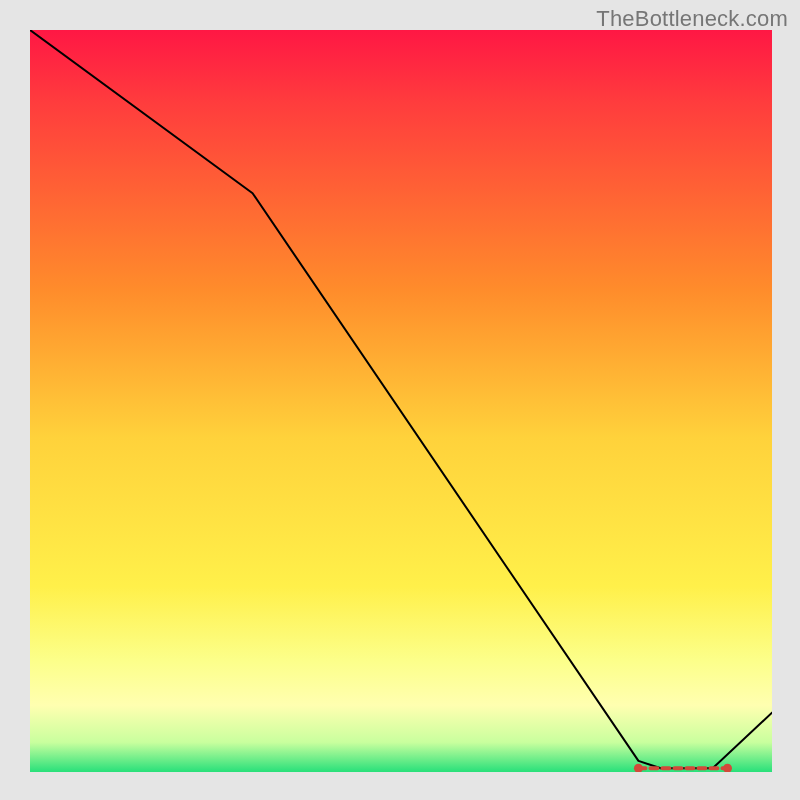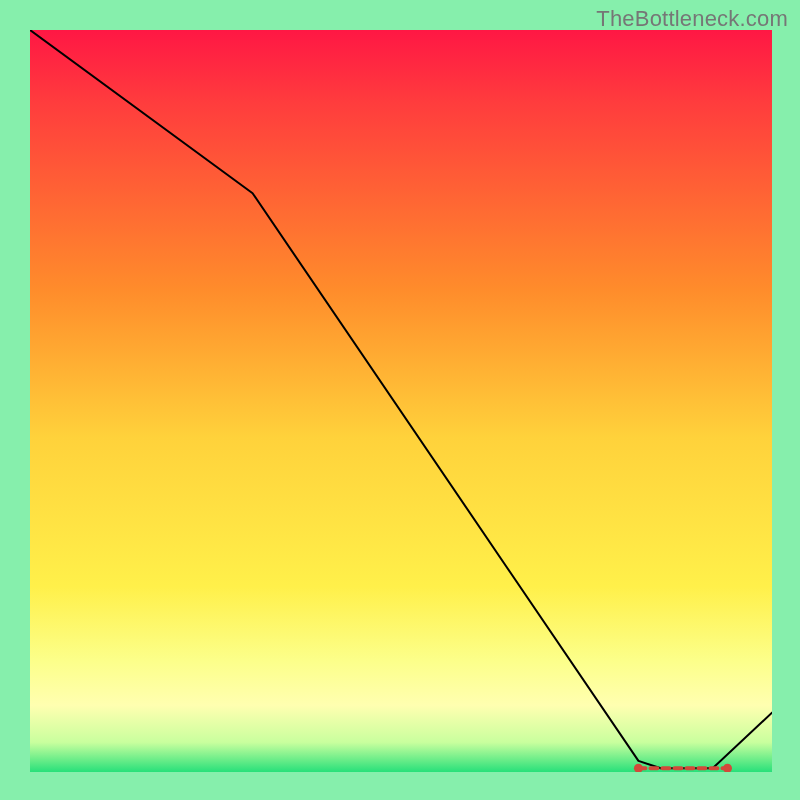--- a/index.html
+++ b/index.html
@@ -8,21 +8,21 @@
     width: 800px;
     height: 800px;
     background: #000;
     overflow: hidden;
     font-family: Arial, Helvetica, sans-serif;
   }
   .frame {
     position: relative;
     width: 800px;
     height: 800px;
-    background: #86efac;
+    background: #e5e5e5;
   }
   .watermark {
     position: absolute;
     top: 6px;
     right: 12px;
     color: #767676;
     font-size: 22px;
     font-weight: 500;
     letter-spacing: 0.2px;
   }

